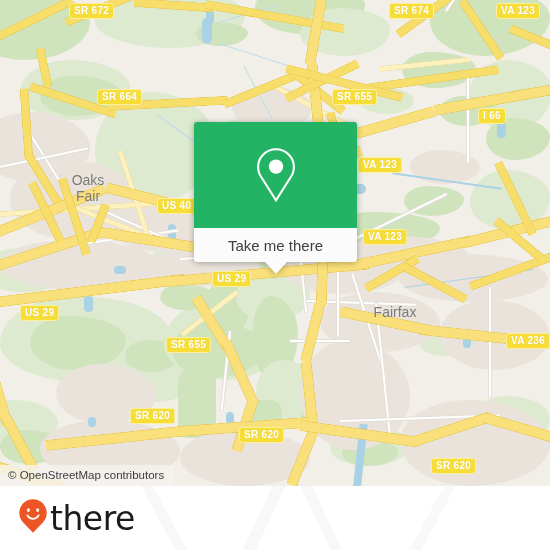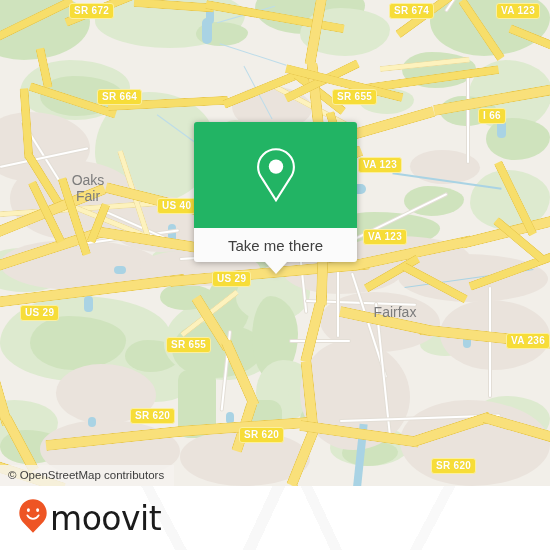--- a/index.html
+++ b/index.html
@@ -298,18 +298,18 @@
     <div class="footer-inner">
       <div class="brand">
         <span>
           <svg width="30" height="36" viewBox="0 0 30 36" aria-hidden="true">
             <path d="M15 1.3C7.4 1.3 1.3 7.4 1.3 15c0 3.3 1.2 6.4 3.2 8.8L15 34.7l10.5-10.9c2-2.4 3.2-5.5 3.2-8.8 0-7.6-6.1-13.7-13.7-13.7z" fill="#ee5524"></path>
             <ellipse cx="10.4" cy="12.1" rx="1.5" ry="1.9" fill="#ffffff"></ellipse>
             <ellipse cx="19.6" cy="12.1" rx="1.5" ry="1.9" fill="#ffffff"></ellipse>
             <path d="M9.4 17.4c1.3 2.3 3.3 3.5 5.6 3.5s4.3-1.2 5.6-3.5" fill="none" stroke="#ffffff" stroke-width="1.9" stroke-linecap="round"></path>
           </svg>
         </span>
-        <span class="brand-word">moovit</span>
+        <span class="brand-word">there</span>
       </div>
     </div>
   </div>
 
 </div>
 
 </body></html>

